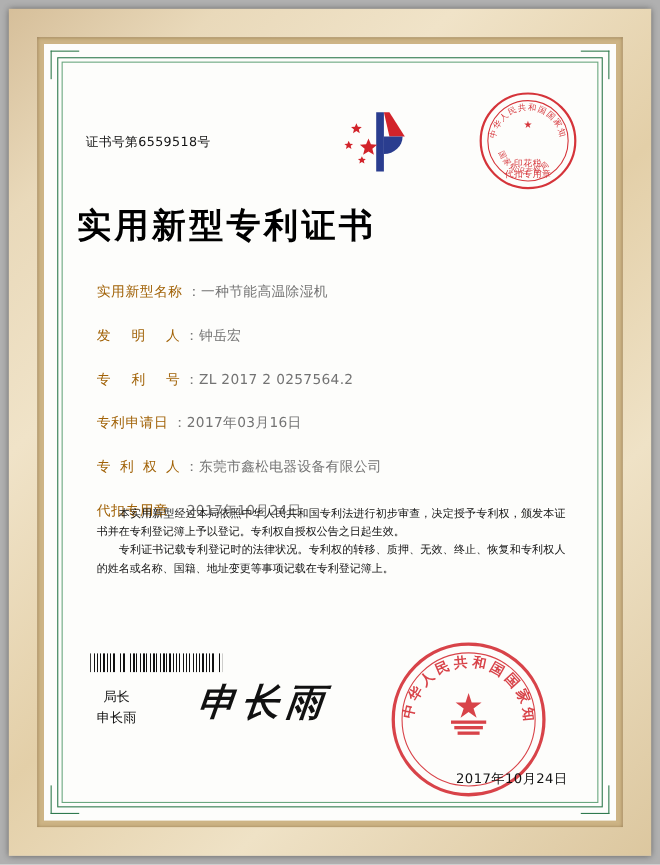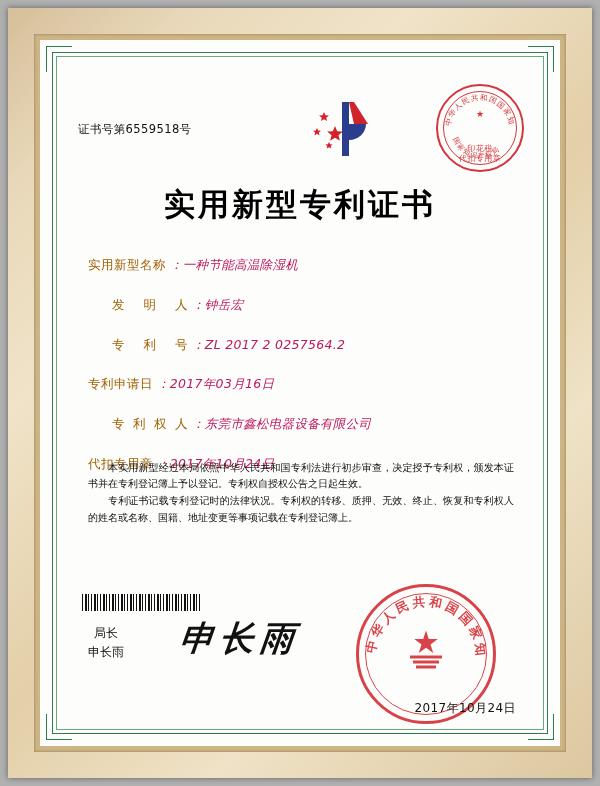--- a/index.html
+++ b/index.html
@@ -143,21 +143,21 @@
     transform: translateX(-50%);
     font-size: 9px;
   }
 
   
   .title {
     position: absolute;
     left: 0;
     right: 0;
     top: 120px;
-    text-align: center;
+    text-align: left;
     font-size: 31px;
     font-weight: bold;
     letter-spacing: 3px;
     font-family: "DejaVu Sans", "Liberation Sans", sans-serif;
     color: #000;
   }
 
   
   .fields {
     position: absolute;
@@ -175,27 +175,25 @@
   }
   .field-label {
     color: #a16207;
     letter-spacing: 0.5px;
   }
   .field-label.spread {
     display: inline-block;
     width: 76px;
     text-align: justify;
     text-align-last: justify;
-    margin-left: 24px;
   }
   .field-value {
-    color: #be185d;
+    color: #737373;
     margin-left: 4px;
     letter-spacing: 0.3px;
-    font-style: italic;
   }
 
   
   .paragraphs {
     position: absolute;
     left: 18px;
     right: 16px;
     top: 396px;
     font-size: 10px;
     line-height: 1.62;

